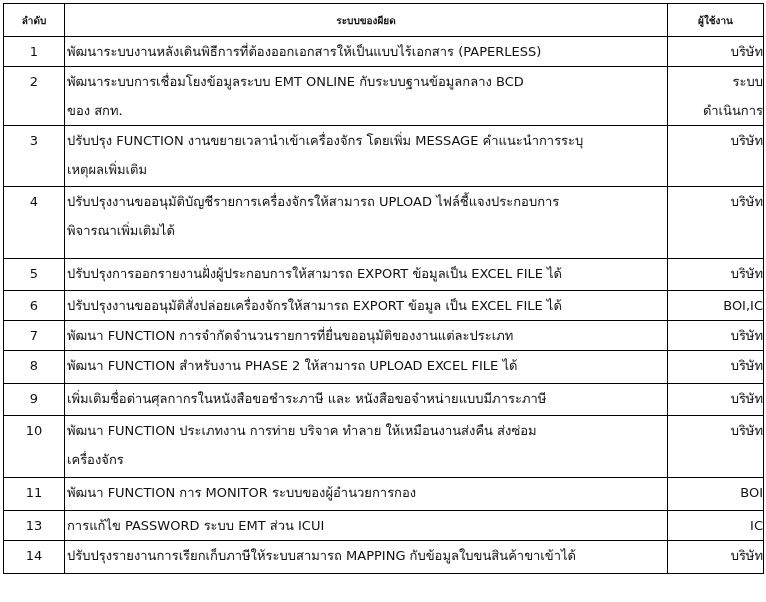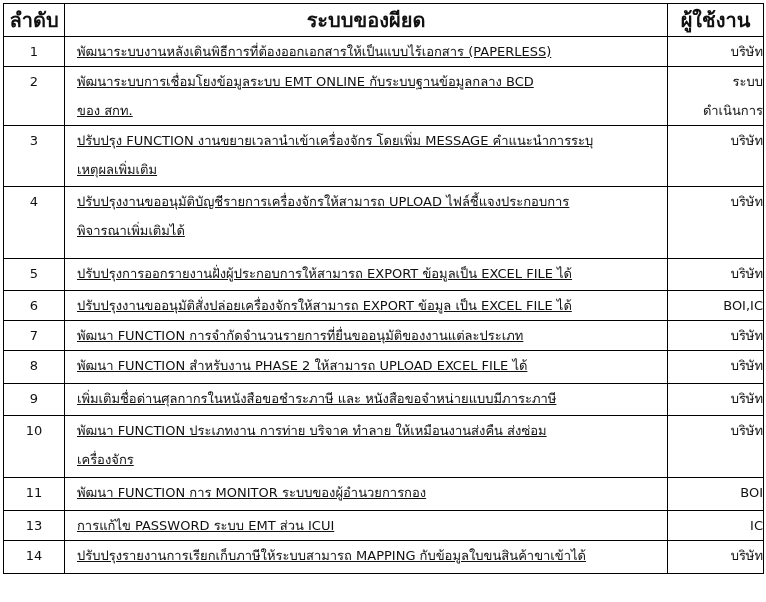--- a/index.html
+++ b/index.html
@@ -1,22 +1,22 @@
 <!DOCTYPE html>
 <html><head>
 <meta charset="utf-8">
 <style>
   html, body { margin: 0; padding: 0; background: #ffffff; }
   body { width: 766px; height: 602px; overflow: hidden; font-family: "DejaVu Sans", sans-serif; color: #111; }
   table { position: absolute; left: 3px; top: 3px; border-collapse: collapse; width: 760px; table-layout: fixed; }
   td, th { border: 1px solid #000; padding: 0; font-size: 13px; line-height: 29px; vertical-align: top; }
-  th { font-weight: bold; font-size: 20px; height: 32px; vertical-align: middle; text-align: center; }
+  th { font-weight: bold; font-size: 10px; height: 32px; vertical-align: middle; text-align: center; }
   col.c1 { width: 61px; } col.c2 { width: 603px; } col.c3 { width: 96px; }
   td.num { text-align: center; }
-  td.desc { padding-left: 12px; padding-right: 6px; text-decoration: underline; }
+  td.desc { padding-left: 2px; padding-right: 6px; }
   td.user { text-align: right; }
   .desc-line { display: block; white-space: nowrap; overflow: hidden; }
 </style>
 </head>
 <body>
 
 <table>
   <colgroup>
       <col class="c1">
       <col class="c2">

